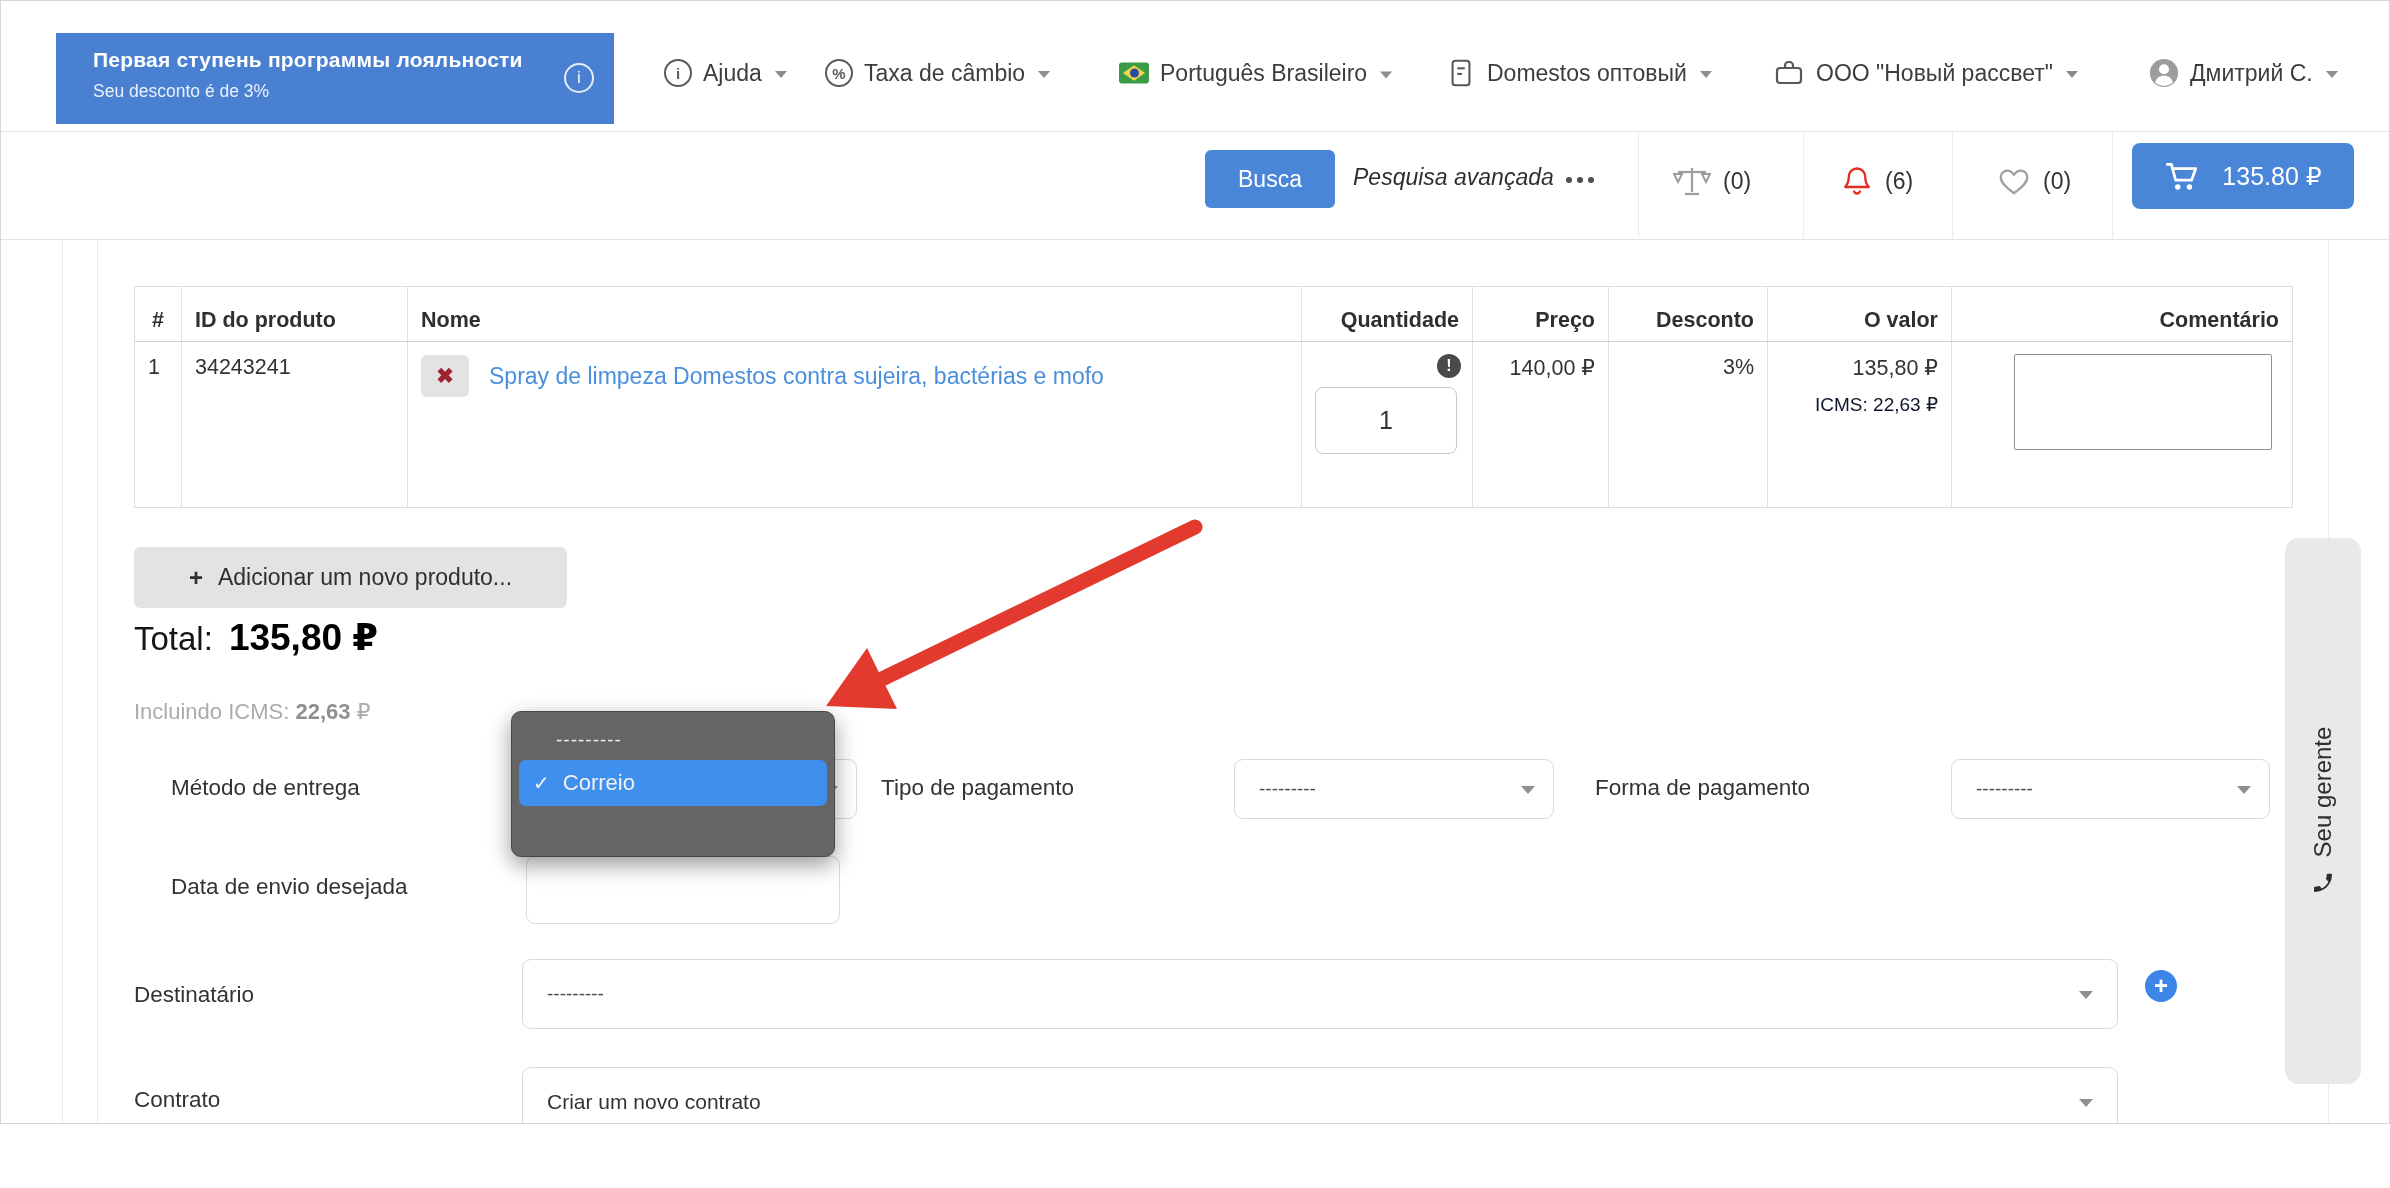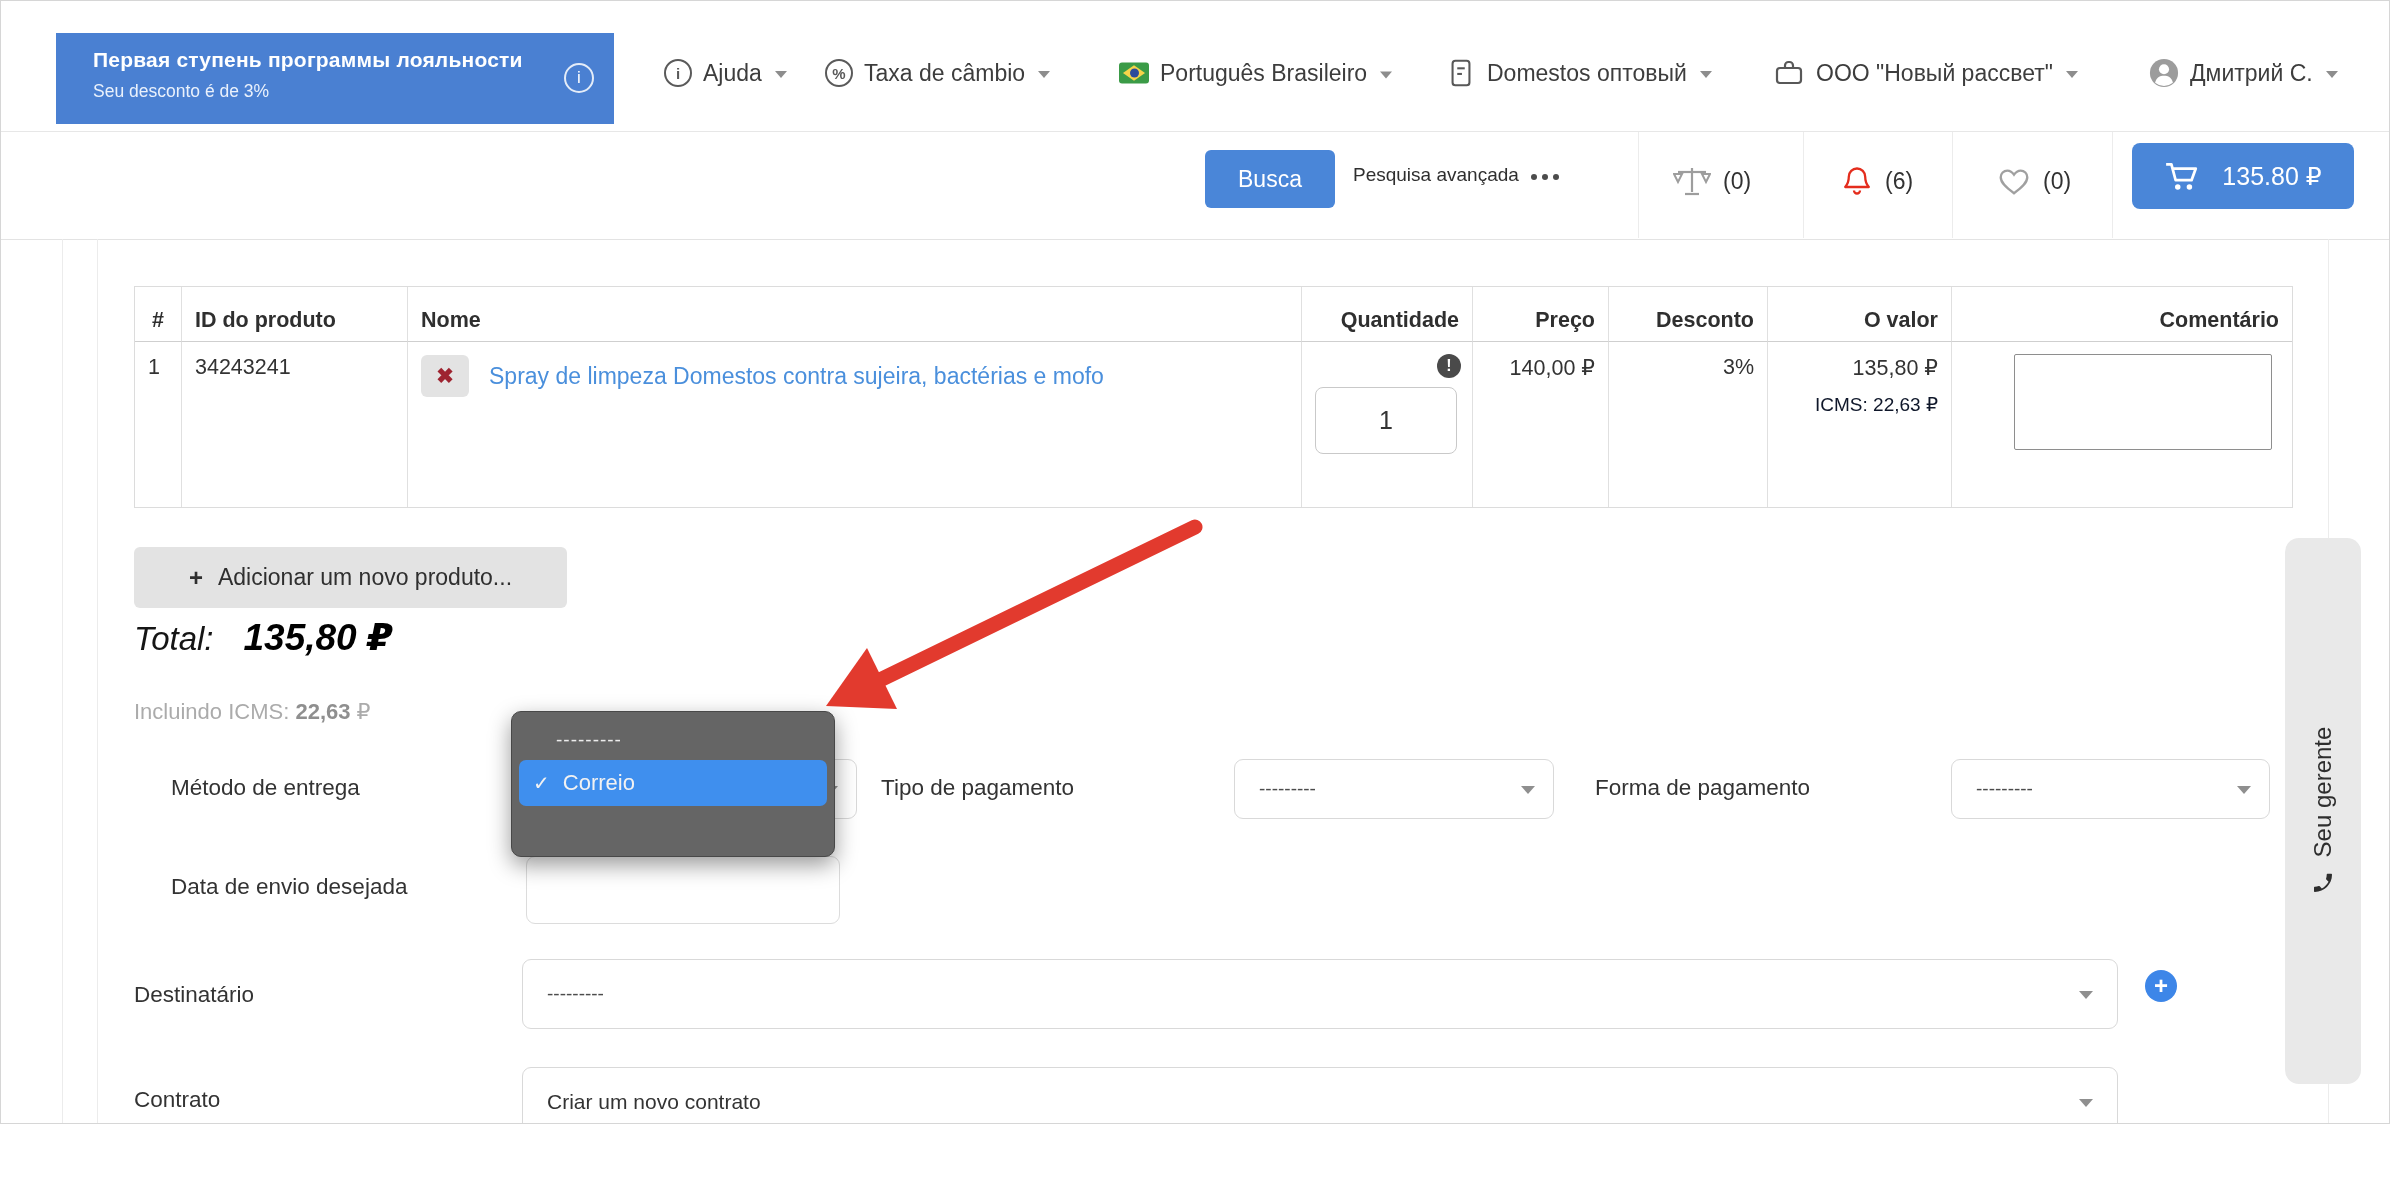--- a/index.html
+++ b/index.html
@@ -38,22 +38,22 @@
     border-radius:50%; background:#2b4b9b; }
   .hline { position:absolute; left:0; right:0; height:1px; background:#e7e7e7; }
   .vline { position:absolute; width:1px; background:#ececec; }
   
   .btn-blue {
     position:absolute; background:#4a86d8; color:#fff; border:none; border-radius:6px;
     display:flex; align-items:center; justify-content:center; cursor:pointer;
     font-family:inherit;
   }
   .busca { left:1204px; top:149px; width:130px; height:58px; font-size:23px; }
-  .advanced { position:absolute; left:1352px; top:163px; font-size:19px; color:#2f2f2f;
-    display:flex; align-items:center; gap:12px; cursor:pointer; }
+  .advanced { position:absolute; left:1352px; top:163px; font-size:23px; color:#2f2f2f;
+    display:flex; align-items:center; gap:12px; cursor:pointer;font-style:italic; }
   .dots { display:flex; gap:5px; margin-top:4px; }
   .dots i { width:6px; height:6px; border-radius:50%; background:#4c4c4c; display:block; }
   .hdr-group { position:absolute; top:160px; height:40px; display:flex; align-items:center; gap:12px;
     font-size:23px; color:#323232; cursor:pointer; }
   .cart-btn { left:2131px; top:142px; width:222px; height:66px; border-radius:8px; gap:22px; font-size:25px; }
   
   .order-table {
     position:absolute; left:133px; top:285px; width:2159px;
     display:grid; grid-template-columns:47px 226px 894px 171px 136px 159px 184px 340px;
     grid-template-rows:55px 165px;
@@ -74,21 +74,21 @@
     border:1px solid #c9c9c9; border-radius:8px; text-align:center; font-size:25px;
     font-family:inherit; color:#333; }
   .icms { color:#0f172a; font-size:19px; margin-top:12px; }
   .comment-box { position:absolute; left:62px; top:12px; width:258px; height:96px;
     border:1px solid #8e8e8e; border-radius:2px; resize:none; background:#fff; }
   
   .add-btn { position:absolute; left:133px; top:546px; width:433px; height:61px;
     background:#e3e3e3; border:none; border-radius:6px; font-size:23px; color:#2f2f2f;
     font-family:inherit; display:flex; align-items:center; justify-content:center; gap:15px; cursor:pointer; }
   .add-btn b { font-size:24px; }
-  .total-line { position:absolute; left:133px; top:615px; display:flex; align-items:baseline; gap:30px;font-style:italic; }
+  .total-line { position:absolute; left:133px; top:615px; display:flex; align-items:baseline; gap:16px; }
   .total-line .t1 { font-size:33px; color:#151515; }
   .total-line .t2 { font-size:37px; font-weight:bold; color:#000; }
   .icms-line { position:absolute; left:133px; top:698px; font-size:22px; color:#ababab; }
   .icms-line b { color:#8f8f8f; }
   
   .flabel { position:absolute; font-size:22.5px; color:#333; white-space:nowrap; }
   .sel { position:absolute; height:60px; border:1px solid #d9d9d9; border-radius:9px; background:#fff;
     display:flex; align-items:center; padding:0 44px 0 24px; font-size:19px; color:#4c4c4c; cursor:pointer; }
   .sel .sc { position:absolute; right:18px; top:50%; margin-top:-3px; width:0; height:0;
     border-left:7px solid transparent; border-right:7px solid transparent; border-top:8px solid #8f8f8f; }

